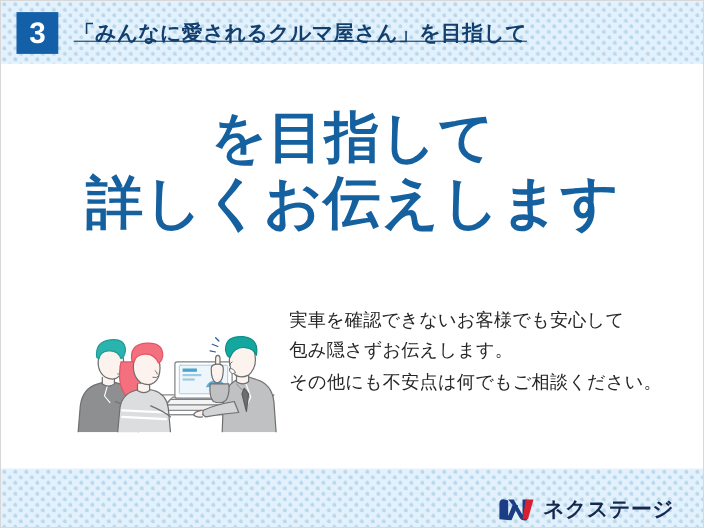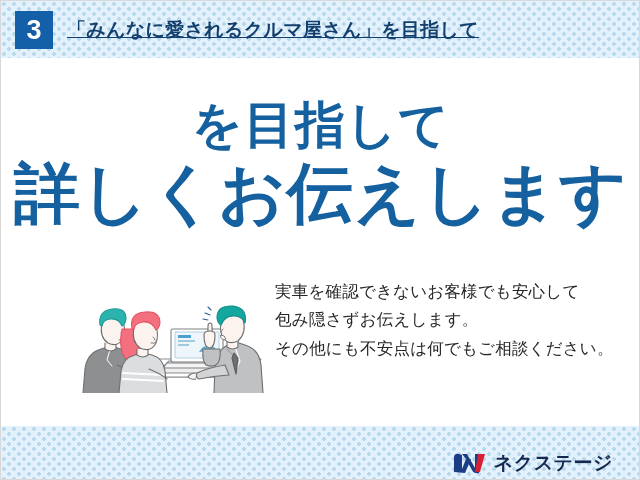--- a/index.html
+++ b/index.html
@@ -86,30 +86,29 @@
     text-align: center;
     color: #15609f;
     font-weight: bold;
     line-height: 1.18;
     letter-spacing: 1px;
   }
   #headline .hl-line {
     display: block;
   }
   #headline .hl1 { font-size: 50px; }
-  #headline .hl2 { font-size: 66px; }
+  #headline .hl2 { font-size: 52px; }
 
   
   #lower {
     position: absolute;
     left: 0;
     top: 215px;
     width: 512px;
     height: 150px;
-    margin-left: 12px;
   }
 
   #illustration {
     position: absolute;
     left: 62px;
     top: 0px;
     width: 196px;
     height: 120px;
   }
 

